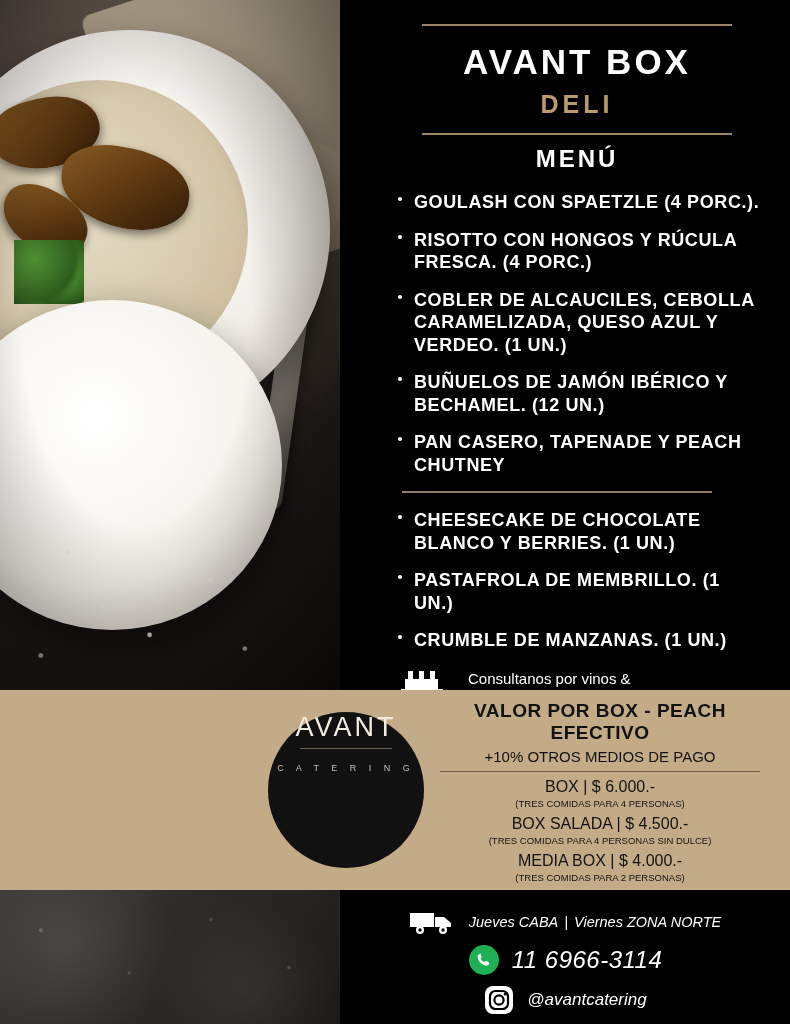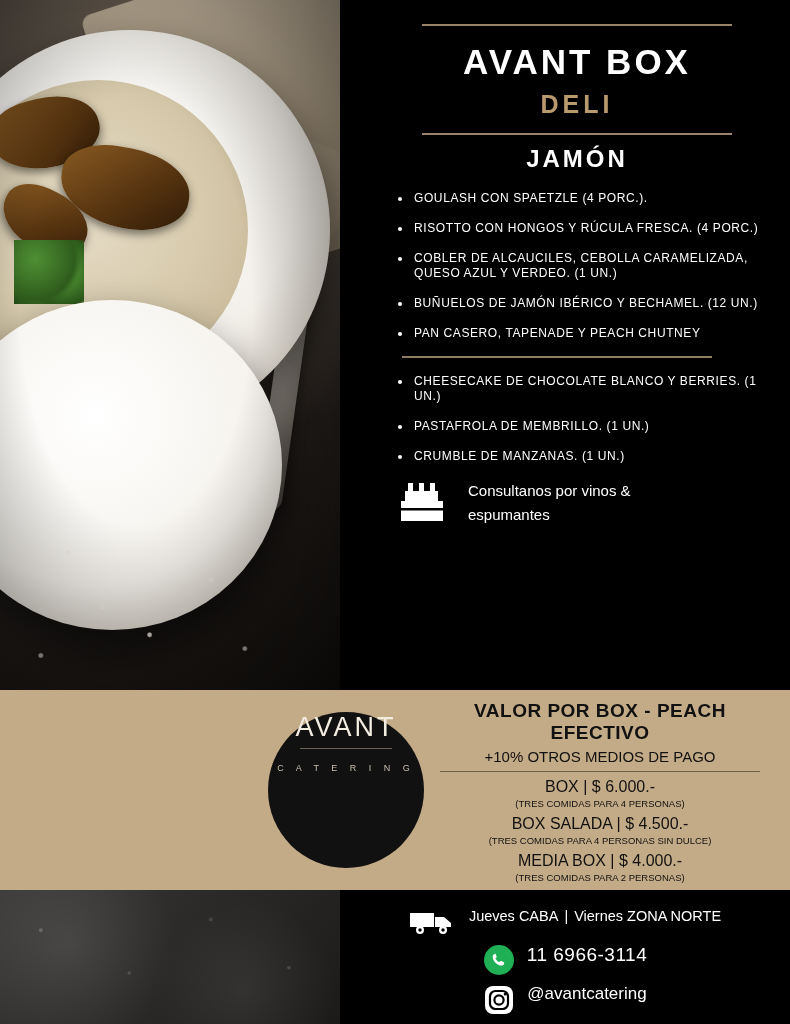--- a/index.html
+++ b/index.html
@@ -188,22 +188,22 @@
   }
 
   ul.items {
     list-style: none;
     margin: 18px 0 0 8px;
     padding: 0;
   }
   ul.items li {
     position: relative;
     color: #ffffff;
-    font-size: 12px;
-    font-weight: normal;
+    font-size: 18px;
+    font-weight: bold;
     letter-spacing: 0.6px;
     line-height: 1.25;
     padding-left: 16px;
     margin-bottom: 15px;
     text-transform: uppercase;
   }
   ul.items li::before {
     content: "";
     position: absolute;
     left: 0; top: 6px;
@@ -284,30 +284,32 @@
   
   .contact {
     position: absolute;
     left: 340px; top: 890px;
     width: 450px; height: 134px;
     background: #000;
     padding-top: 10px;
   }
   .contact-row {
     display: flex;
+    align-items: center;
     justify-content: center;
     gap: 12px;
     margin-top: 8px;
+    font-style: italic;
   }
   .delivery-text {
     color: #ffffff;
     font-size: 14.5px;
   }
   .sep { color: #ffffff; margin: 0 6px; }
-  .phone-text { color: #ffffff; font-size: 19px; letter-spacing: .5px; }
+  .phone-text { color: #ffffff; font-size: 24px; letter-spacing: .5px; }
   .ig-text { color: #ffffff; font-size: 17px; }
 
   svg { display: block; }
 </style>
 </head>
 <body>
 
 <div class="page">
 
   <div class="photo">
@@ -329,21 +331,21 @@
 
   <div class="stone">
     <div class="speck"></div>
   </div>
 
   <div class="menu-panel">
     <div class="rule rule-top"></div>
     <div class="brand-title">AVANT BOX</div>
     <div class="brand-sub">DELI</div>
     <div class="rule rule-mid"></div>
-    <div class="menu-word">JAMÓN</div>
+    <div class="menu-word">MENÚ</div>
 
     <ul class="items">
       <li>GOULASH CON SPAETZLE (4 PORC.).</li>
       <li>RISOTTO CON HONGOS Y RÚCULA FRESCA. (4 PORC.)</li>
       <li>COBLER DE ALCAUCILES, CEBOLLA CARAMELIZADA, QUESO AZUL Y VERDEO. (1 UN.)</li>
       <li>BUÑUELOS DE JAMÓN IBÉRICO Y BECHAMEL. (12 UN.)</li>
       <li>PAN CASERO, TAPENADE Y PEACH CHUTNEY</li>
     </ul>
 
     <div class="divider-small"></div>

